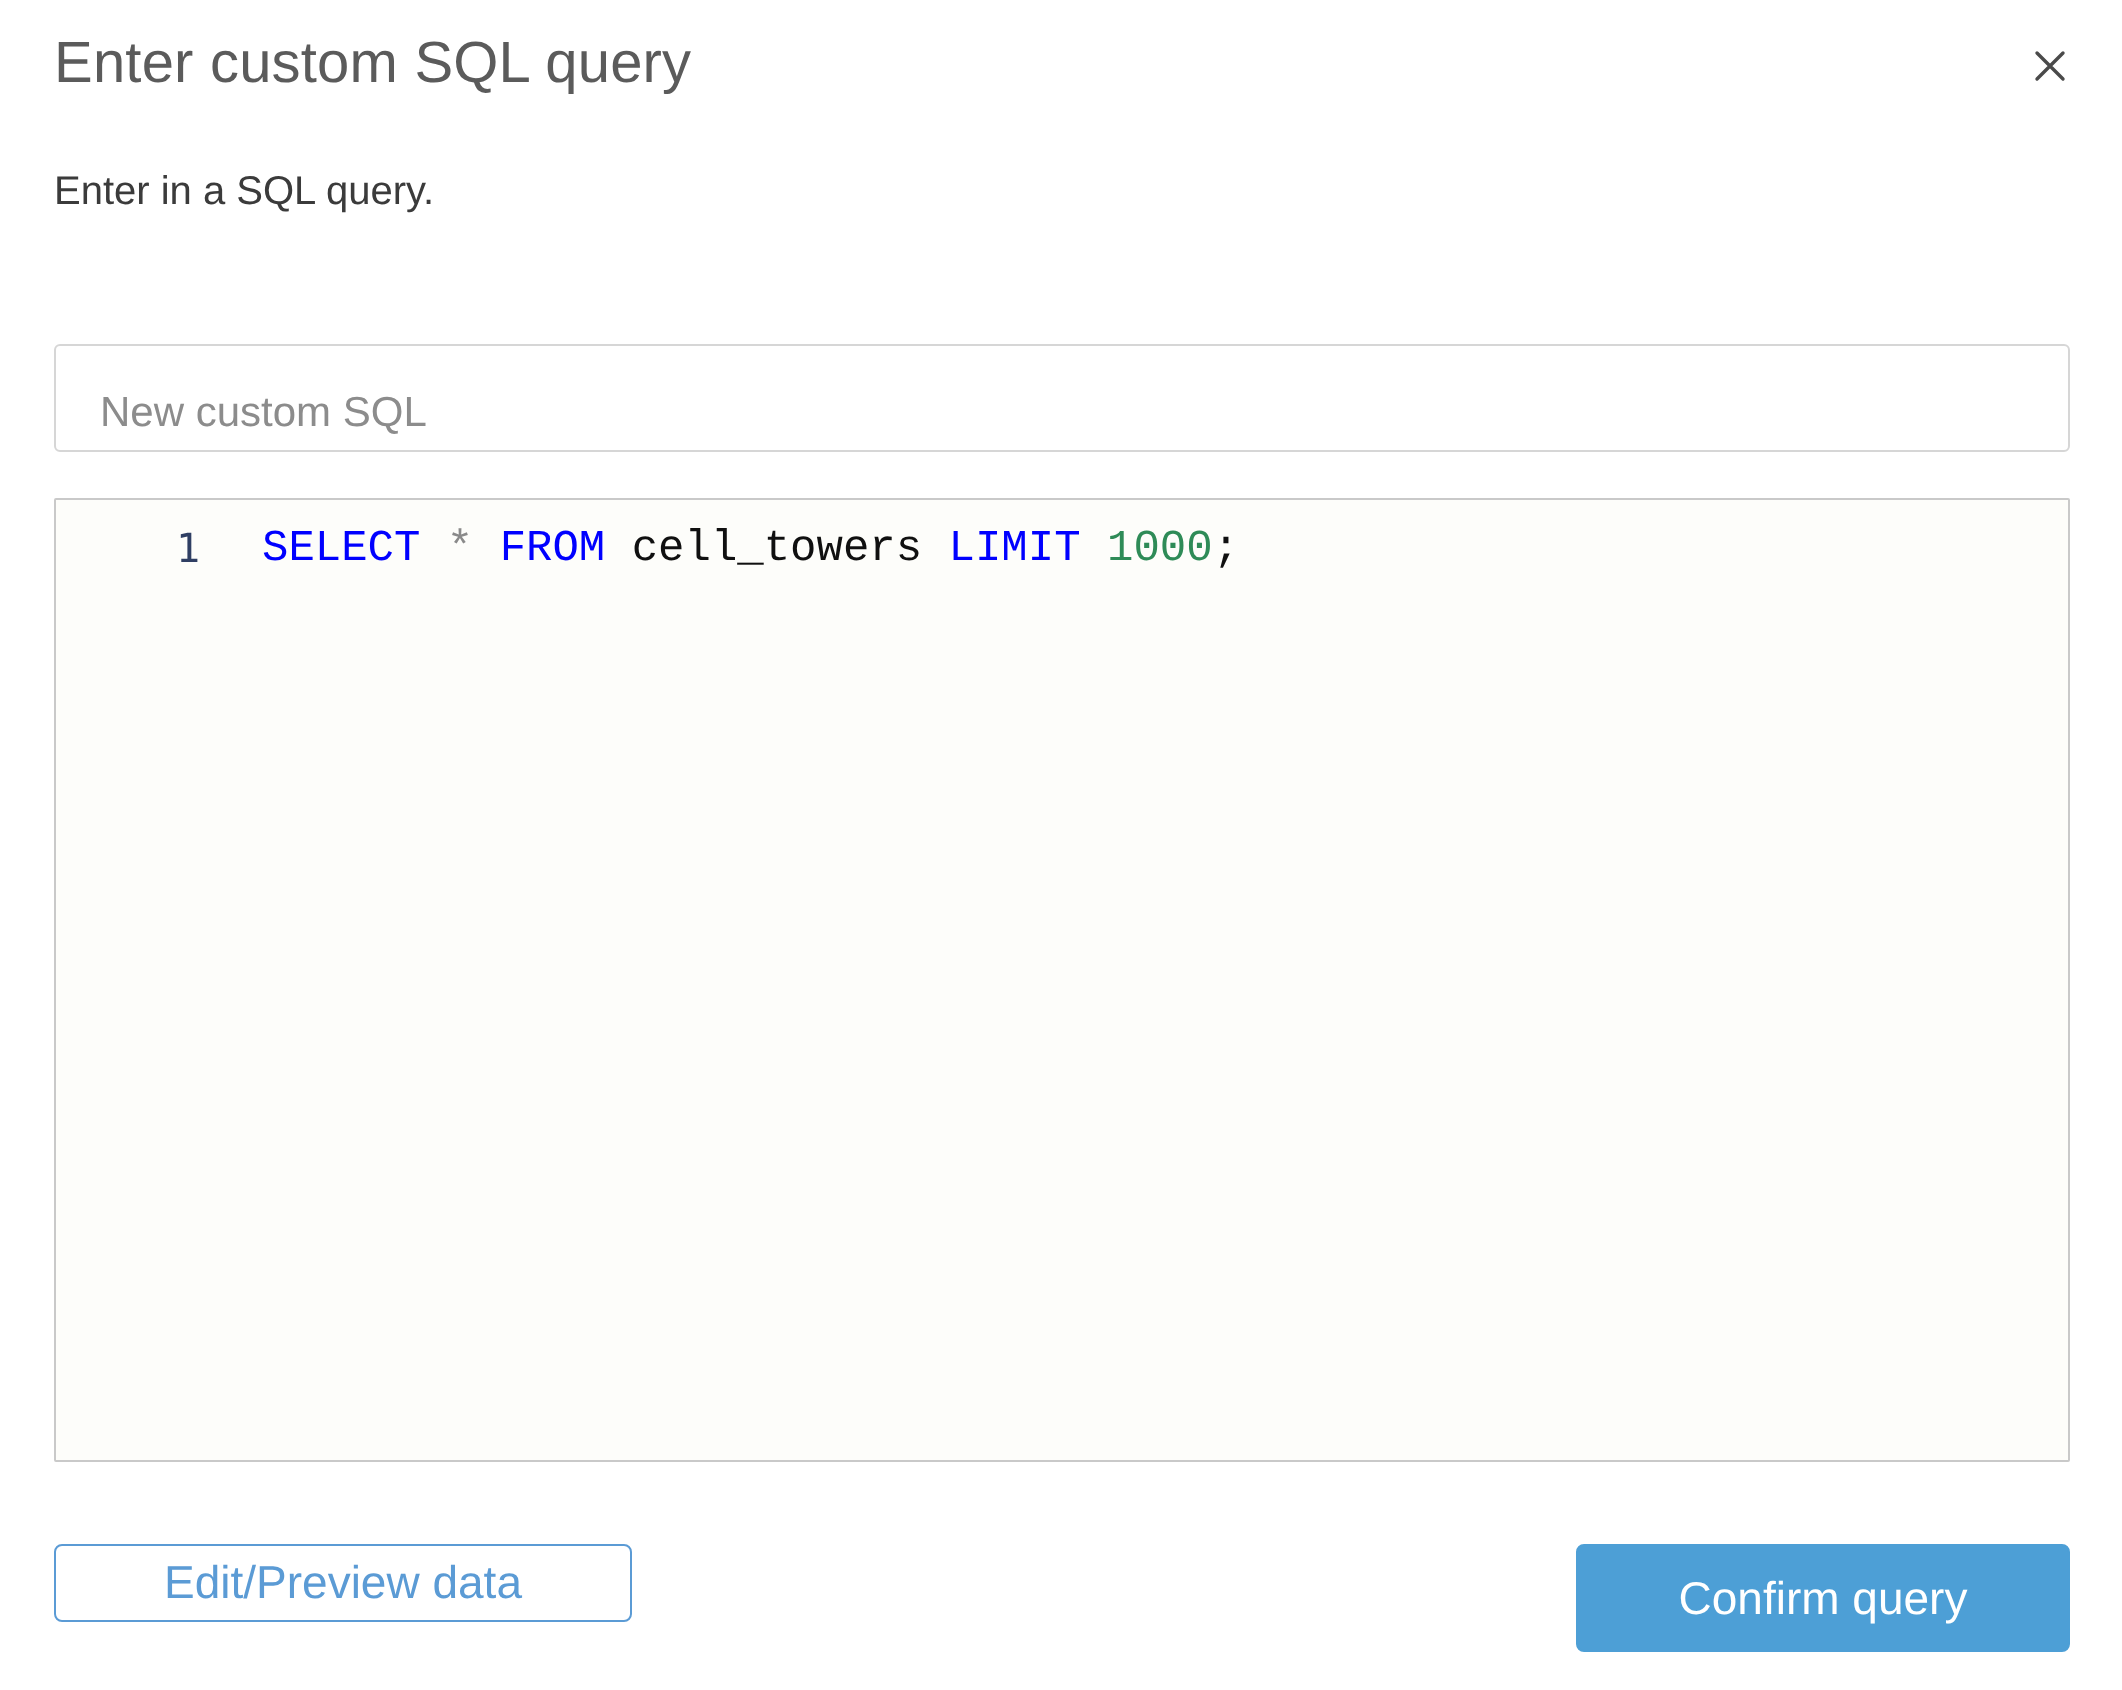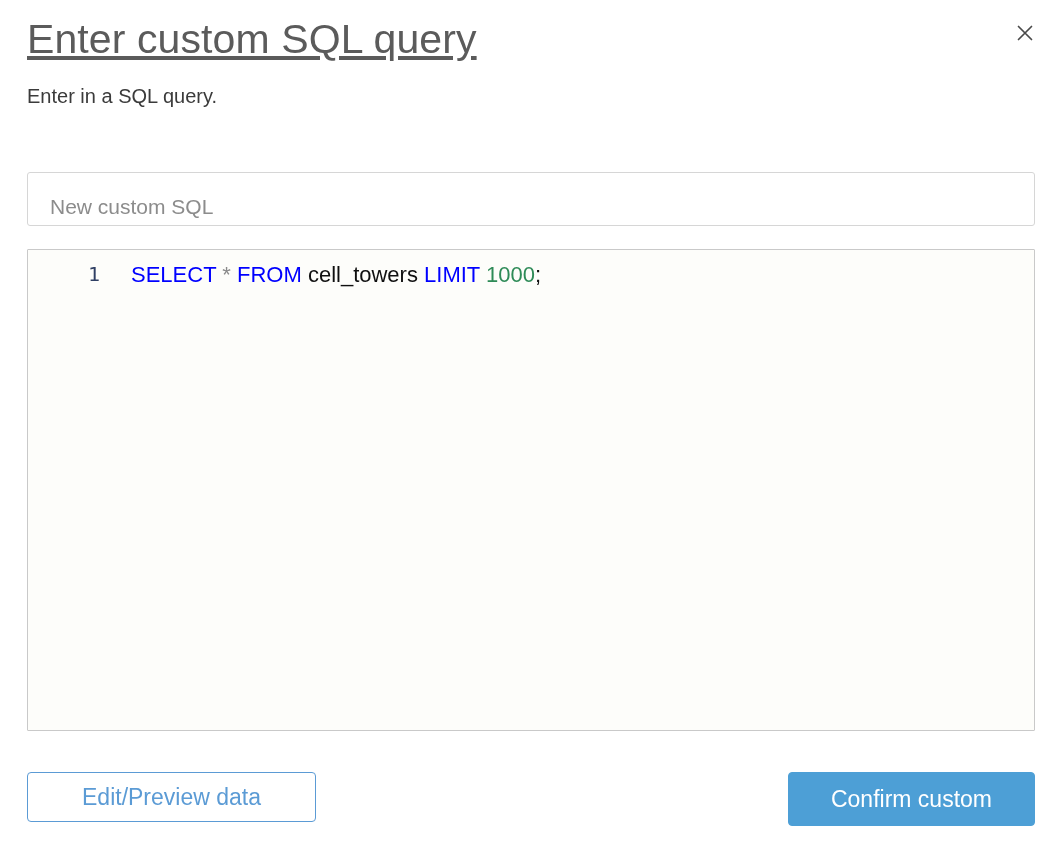--- a/index.html
+++ b/index.html
@@ -28,26 +28,25 @@
     position: absolute;
     left: 0;
     top: 0;
     right: 0;
     height: 70px;
   }
   .dialog-title {
     position: absolute;
     left: 27px;
     top: 16px;
-    font-size: 41px;
+    font-size: 29px;
     font-weight: 400;
     color: #5b5b5b;
     letter-spacing: 0.1px;
     white-space: nowrap;
-    text-decoration: underline;
   }
   .close-button {
     position: absolute;
     right: 19px;
     top: 16px;
     width: 34px;
     height: 34px;
     display: flex;
     align-items: center;
     justify-content: center;
@@ -116,21 +115,21 @@
     flex: 0 0 72px;
     text-align: right;
     font-family: "DejaVu Sans Mono", monospace;
     font-size: 20px;
     line-height: 20px;
     color: #2f3f63;
     user-select: none;
   }
   .code-content {
     margin-left: 31px;
-    font-family: Liberation Sans, sans-serif;
+    font-family: Liberation Mono, monospace;
     font-size: 22px;
     line-height: 22px;
     white-space: pre;
     color: #101010;
   }
   .tok-keyword { color: #0000ff; }
   .tok-operator { color: #8a8a8a; }
   .tok-ident { color: #101010; }
   .tok-number { color: #2e8b57; }
   .tok-punct { color: #101010; }
@@ -147,21 +146,21 @@
     display: flex;
     align-items: center;
     justify-content: center;
     white-space: nowrap;
     padding: 0;
   }
   .btn-secondary {
     left: 27px;
     top: 772px;
     width: 289px;
-    height: 50px;
+    height: 39px;
     background: #ffffff;
     border: 1px solid #5b9bd5;
     color: #5b9bd5;
   }
   .btn-primary {
     left: 788px;
     top: 772px;
     width: 247px;
     height: 54px;
     background: #4d9fd6;
@@ -192,15 +191,15 @@
 
   <div class="sql-editor">
     <div class="code-line">
       <div class="line-number">1</div>
       <div class="code-content"><span class="tok-keyword">SELECT</span><span class="tok-punct"> </span><span class="tok-operator">*</span><span class="tok-punct"> </span><span class="tok-keyword">FROM</span><span class="tok-punct"> </span><span class="tok-ident">cell_towers</span><span class="tok-punct"> </span><span class="tok-keyword">LIMIT</span><span class="tok-punct"> </span><span class="tok-number">1000</span><span class="tok-punct">;</span></div>
     </div>
   </div>
 
   <button class="btn btn-secondary">Edit/Preview data</button>
 
-  <button class="btn btn-primary">Confirm custom</button>
+  <button class="btn btn-primary">Confirm query</button>
 
 </div>
 
 </body></html>

